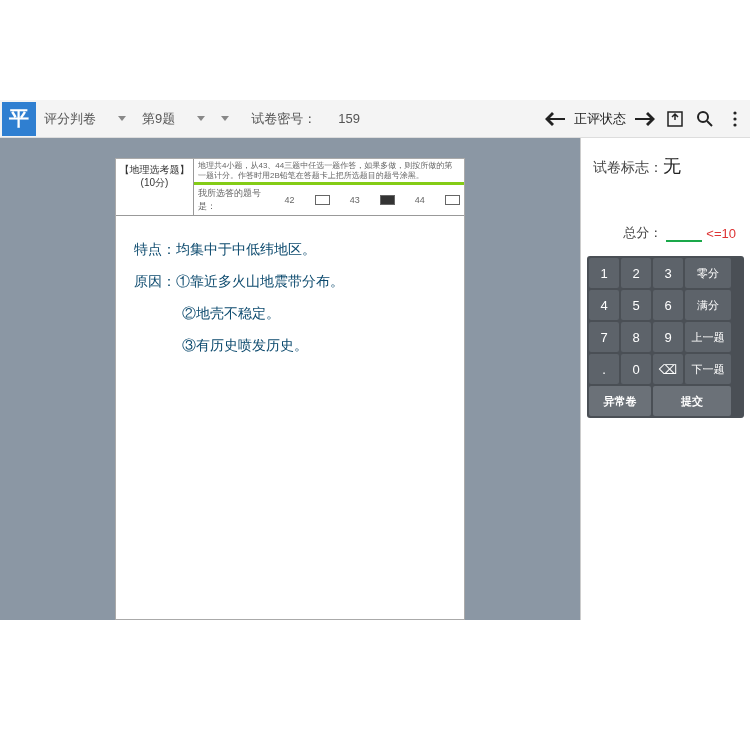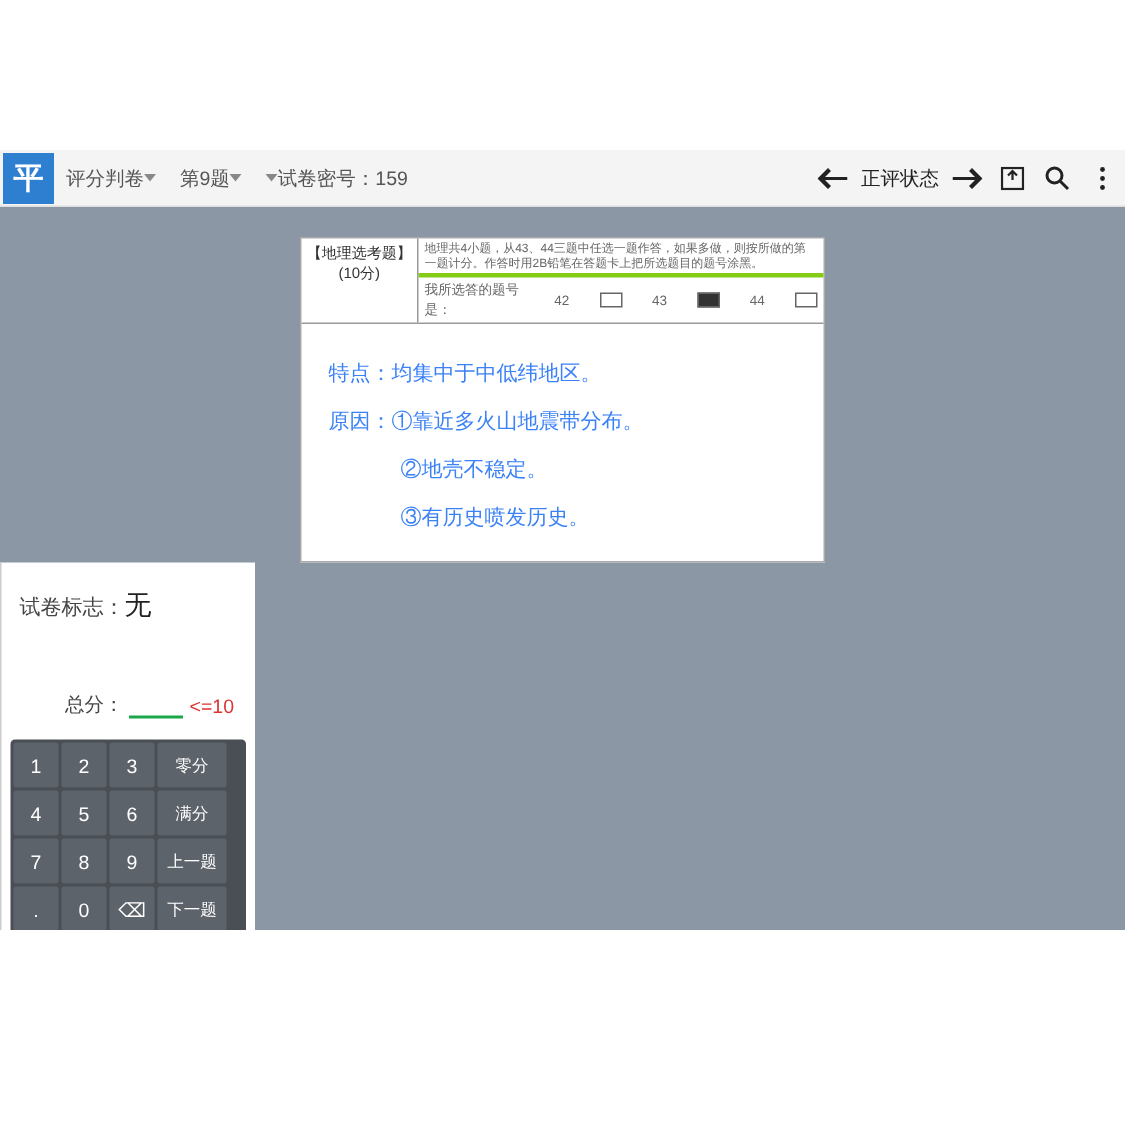--- a/index.html
+++ b/index.html
@@ -29,21 +29,21 @@
     height: 34px;
     background: #2f7fd1;
     color: #fff;
     font-weight: bold;
     font-size: 20px;
     display: flex;
     align-items: center;
     justify-content: center;
     margin-left: 2px;
   }
-  .tb-item { padding: 0 8px; display: flex; align-items: center; gap: 0; }
+  .tb-item { padding: 0 8px; display: flex; align-items: center; gap: 22px; }
   .caret {
     width: 0; height: 0;
     border-left: 4px solid transparent;
     border-right: 4px solid transparent;
     border-top: 5px solid #888;
   }
   .tb-spacer { flex: 1; }
   .tb-icon {
     width: 30px; height: 30px;
     display: flex; align-items: center; justify-content: center;
@@ -52,21 +52,20 @@
   .status-text { font-size: 13px; color: #222; padding: 0 4px; }
 
   .workspace {
     position: absolute;
     top: 138px;
     left: 0;
     right: 0;
     bottom: 130px;
     background: #8b97a4;
     display: flex;
-    flex-direction: column;
   }
   .paper-area {
     flex: 1;
     display: flex;
     justify-content: center;
     padding-top: 20px;
   }
   .paper {
     width: 350px;
     background: #fff;
@@ -112,21 +111,21 @@
     display: inline-block;
     width: 18px; height: 10px;
     border: 1px solid #666;
   }
   .qbox.filled { background: #333; }
   .handwriting {
     padding: 20px 10px 10px 18px;
     font-family: Liberation Mono, monospace;
     font-size: 14px;
     line-height: 2.0;
-    color: #3b82f6;
+    color: #0c4a6e;
   }
   .hw-line { margin-bottom: 4px; }
   .hw-indent { padding-left: 48px; }
 
   .side-panel {
     width: 170px;
     background: #fff;
     border-left: 1px solid #ccc;
     display: flex;
     flex-direction: column;

